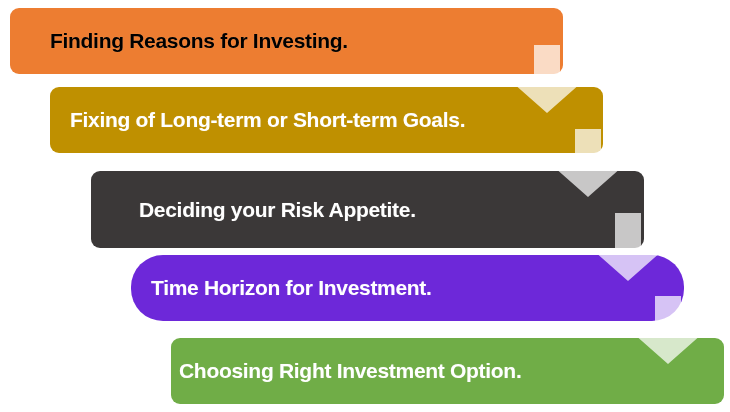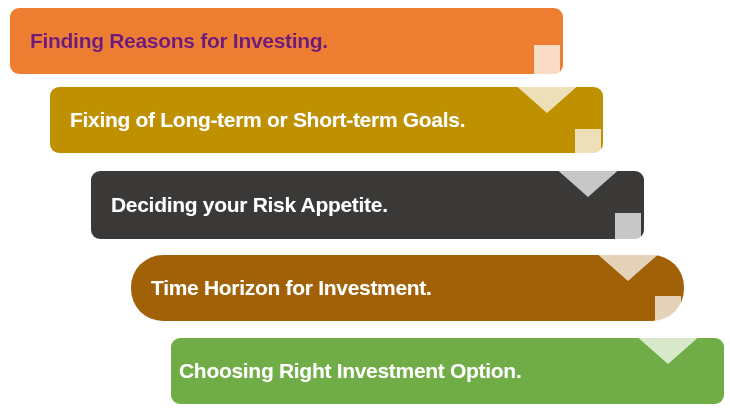--- a/index.html
+++ b/index.html
@@ -52,32 +52,32 @@
   .connector svg {
     display: block;
   }
 </style>
 </head>
 <body style="background: rgb(255, 255, 255);">
 
 <div id="stage" style="background: rgb(255, 255, 255);">
 
   <div class="step-box" style="left: 10px; top: 8px; width: 553px; height: 66px; background: rgb(237, 125, 49);">
-    <span class="step-label" style="color: #701a75;">Finding Reasons for Investing.</span>
+    <span class="step-label" style="color: #000000; margin-left: 20px;">Finding Reasons for Investing.</span>
   </div>
 
   <div class="step-box" style="left: 50px; top: 87px; width: 553px; height: 66px; background: rgb(191, 144, 0);">
     <span class="step-label" style="color: rgb(255, 255, 255); text-align: right;">Fixing of Long-term or Short-term Goals.</span>
   </div>
 
-  <div class="step-box" style="left: 91px; top: 171px; width: 553px; height: 68px; background: rgb(59, 56, 56);">
+  <div class="step-box" style="left: 91px; top: 171px; width: 553px; height: 77px; background: rgb(59, 56, 56); padding-left: 28px;">
     <span class="step-label" style="color: rgb(255, 255, 255);">Deciding your Risk Appetite.</span>
   </div>
 
-  <div class="step-box" style="left: 131px; top: 255px; width: 553px; height: 66px; background: #a16207; border-radius: 32px;">
+  <div class="step-box" style="left: 131px; top: 255px; width: 553px; height: 66px; background: #6d28d9; border-radius: 32px;">
     <span class="step-label" style="color: rgb(255, 255, 255);">Time Horizon for Investment.</span>
   </div>
 
   <div class="step-box" style="left: 171px; top: 338px; width: 553px; height: 66px; background: rgb(112, 173, 71);">
     <span class="step-label" style="color: rgb(255, 255, 255); padding-left: 8px;">Choosing Right Investment Option.</span>
   </div>
 
   <div class="connector" style="left: 513px; top: 45px; width: 68px; height: 68px;">
     <svg viewBox="0 0 68 68" width="68" height="68" aria-hidden="true">
       <path class="arrow-path" d="M21 0 H47 V38 H68 L34 68 L0 38 H21 Z" fill="#FFFFFF" opacity="0.72"></path>

